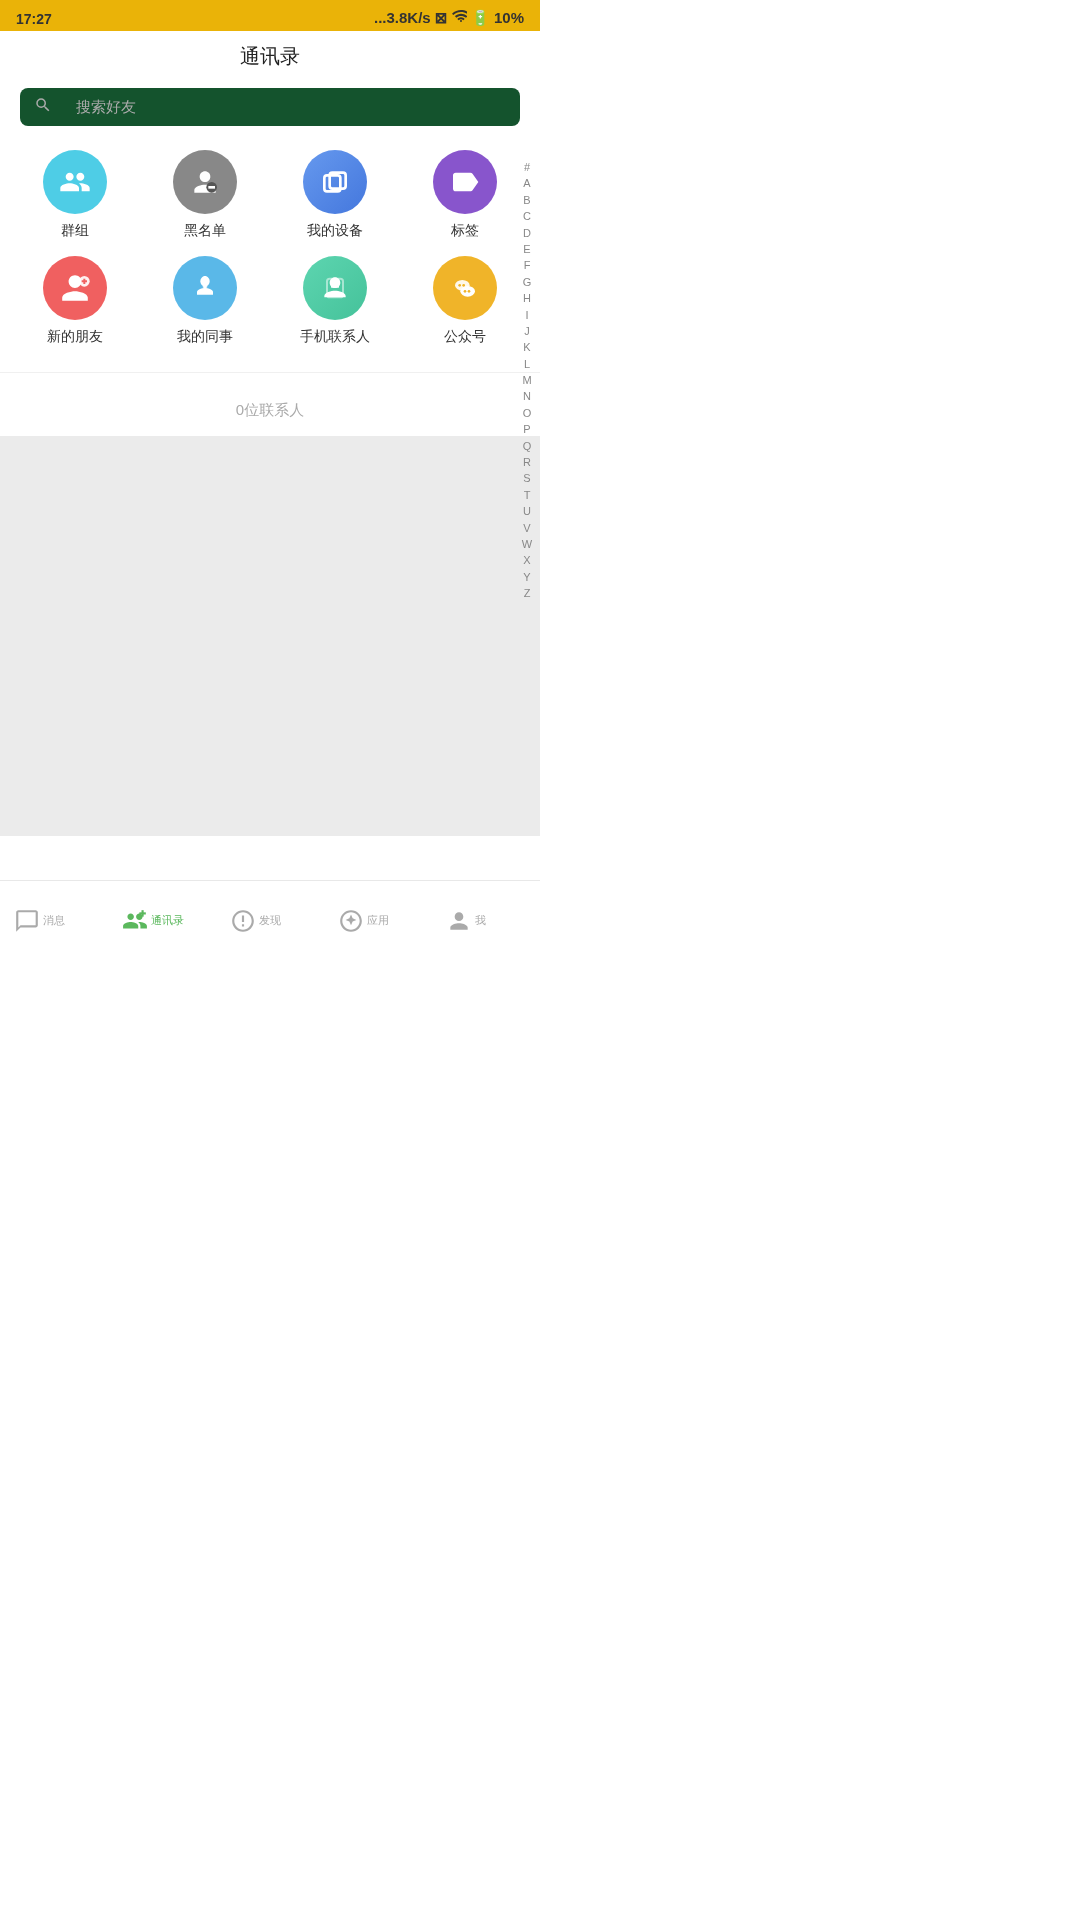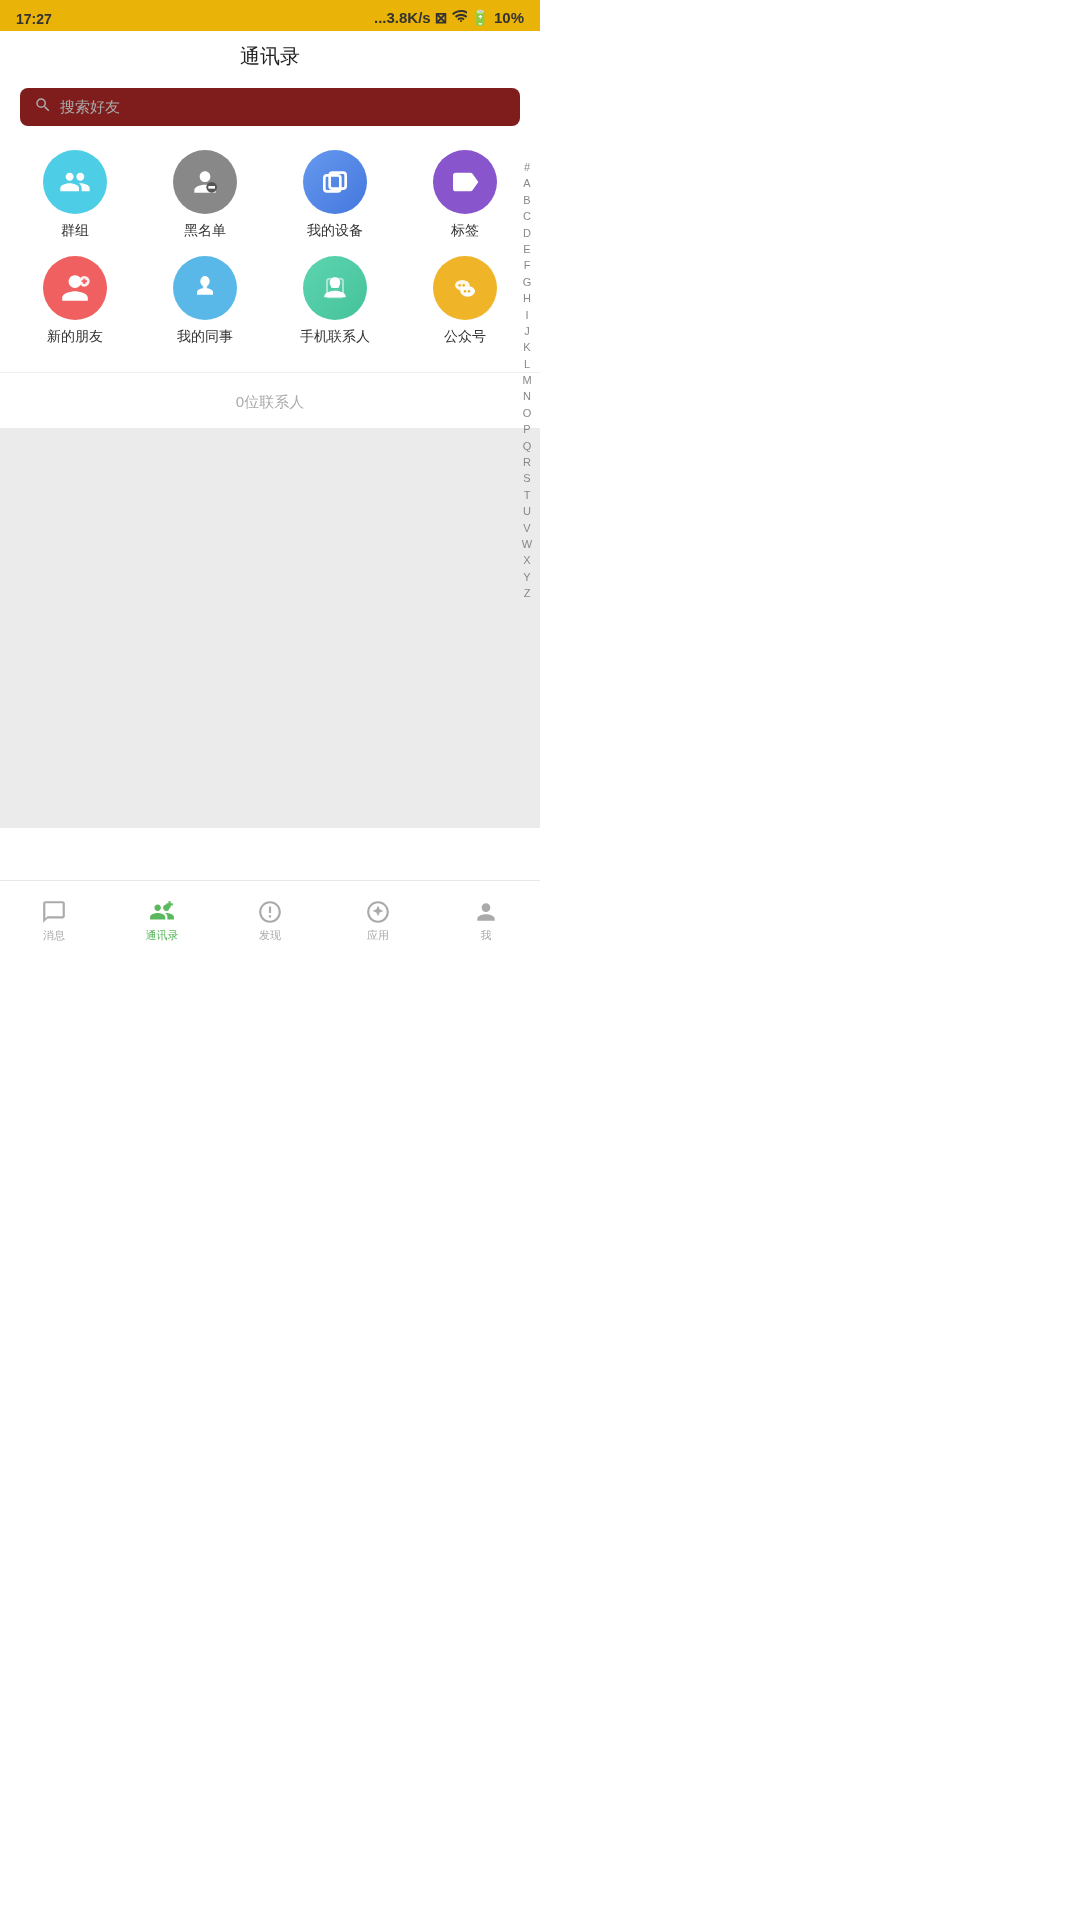--- a/index.html
+++ b/index.html
@@ -37,26 +37,26 @@
       padding: 12px 0 10px;
       font-size: 20px;
       font-weight: 500;
       color: #222;
       background: #fff;
     }
 
     
     .search-bar {
       margin: 8px 20px 14px;
-      background: #7f1d1d;
+      background: #14532d;
       border-radius: 8px;
       display: flex;
       align-items: center;
       padding: 8px 14px;
-      gap: 8px;
+      gap: 24px;
     }
     .search-icon-wrap {
       color: #aaa;
       font-size: 16px;
     }
     .search-input-placeholder {
       color: #aaa;
       font-size: 15px;
     }
 
@@ -97,21 +97,21 @@
     .icon-green { background: linear-gradient(135deg, #5dd5b0, #45c29a); }
     .icon-yellow { background: #f0b429; }
     .icon-cyan { background: #4ecde6; }
     .icon-dark { background: #888; }
     .icon-blueviolet { background: linear-gradient(135deg, #6699ee, #4477dd); }
     .icon-purple { background: #8855cc; }
 
     
     .contact-count {
       text-align: center;
-      padding: 20px 0 16px;
+      padding: 28px 0 16px;
       color: #aaa;
       font-size: 15px;
       background: #fff;
       border-top: 1px solid #f0f0f0;
     }
 
     
     .empty-area {
       background: #ebebeb;
       flex: 1;
@@ -143,21 +143,21 @@
       right: 0;
       height: 80px;
       background: #fff;
       border-top: 1px solid #e8e8e8;
       display: flex;
       align-items: center;
       justify-content: space-around;
     }
     .nav-item {
       display: flex;
-      flex-direction: column;
+      flex-direction: row;
       align-items: center;
       gap: 3px;
       cursor: pointer;
       min-width: 80px;
     }
     .nav-label {
       font-size: 11px;
       color: #aaa;
     }
     .nav-label.active { color: #5bb85d; }

